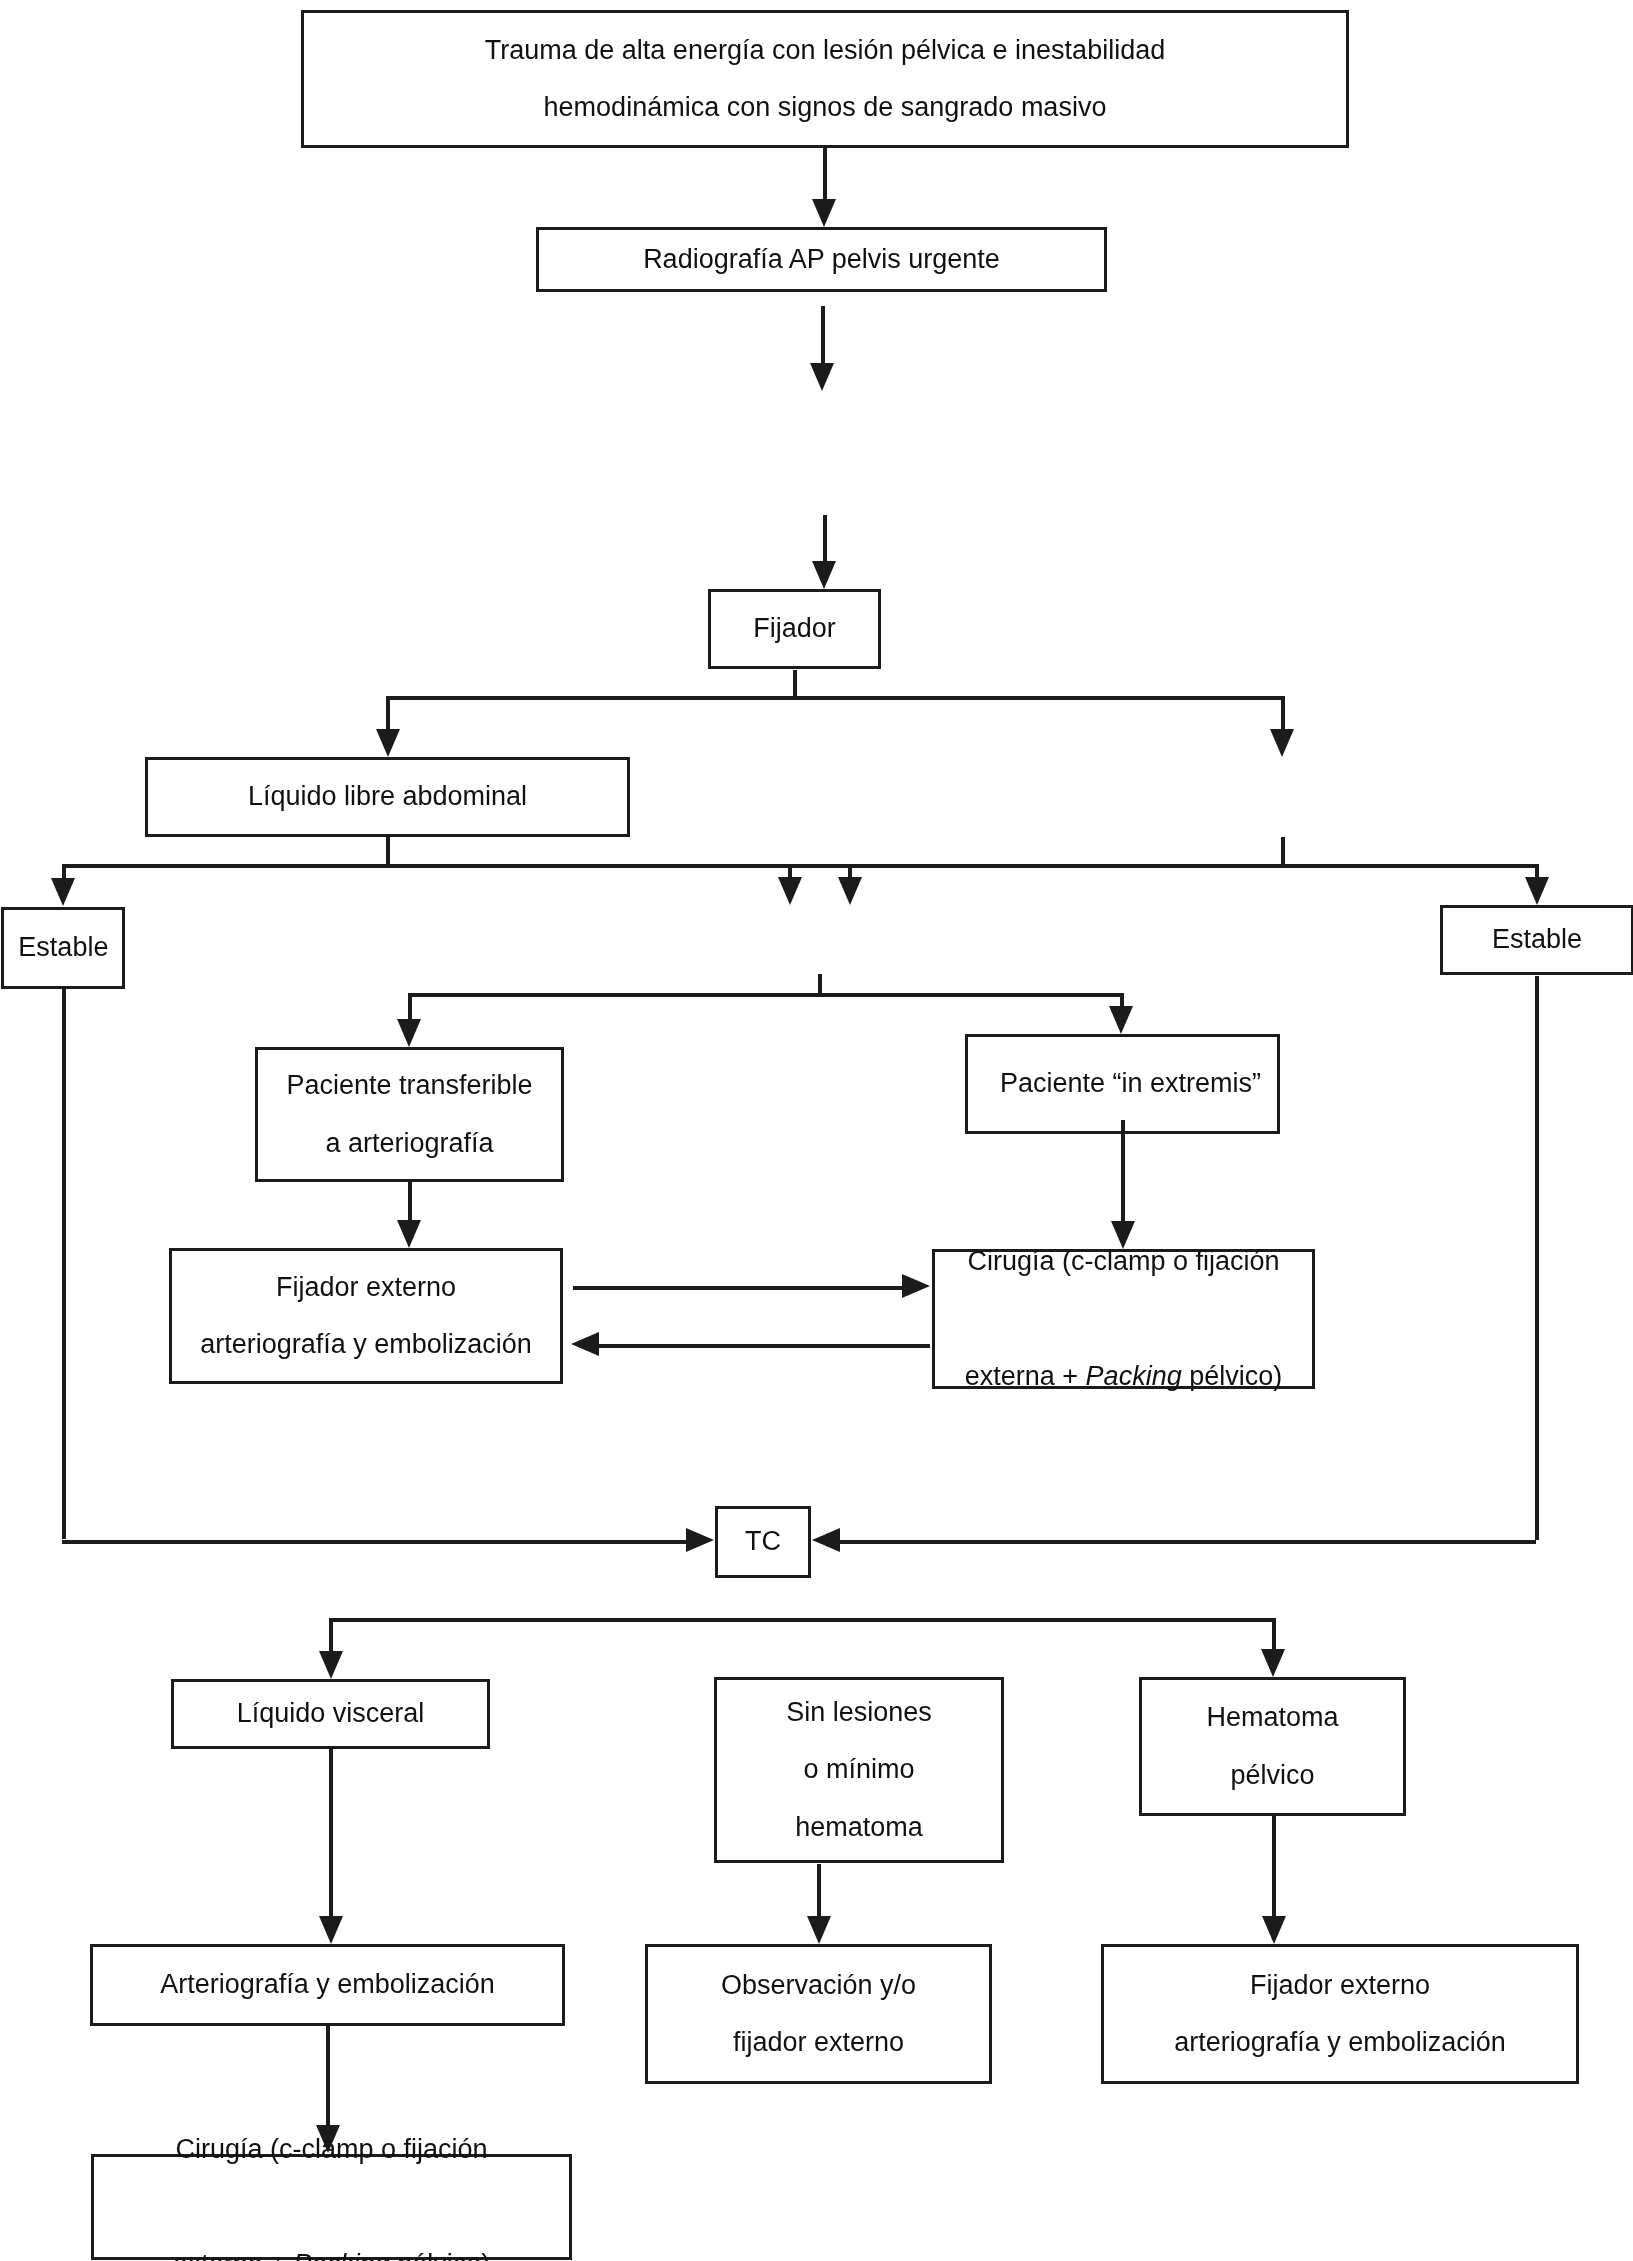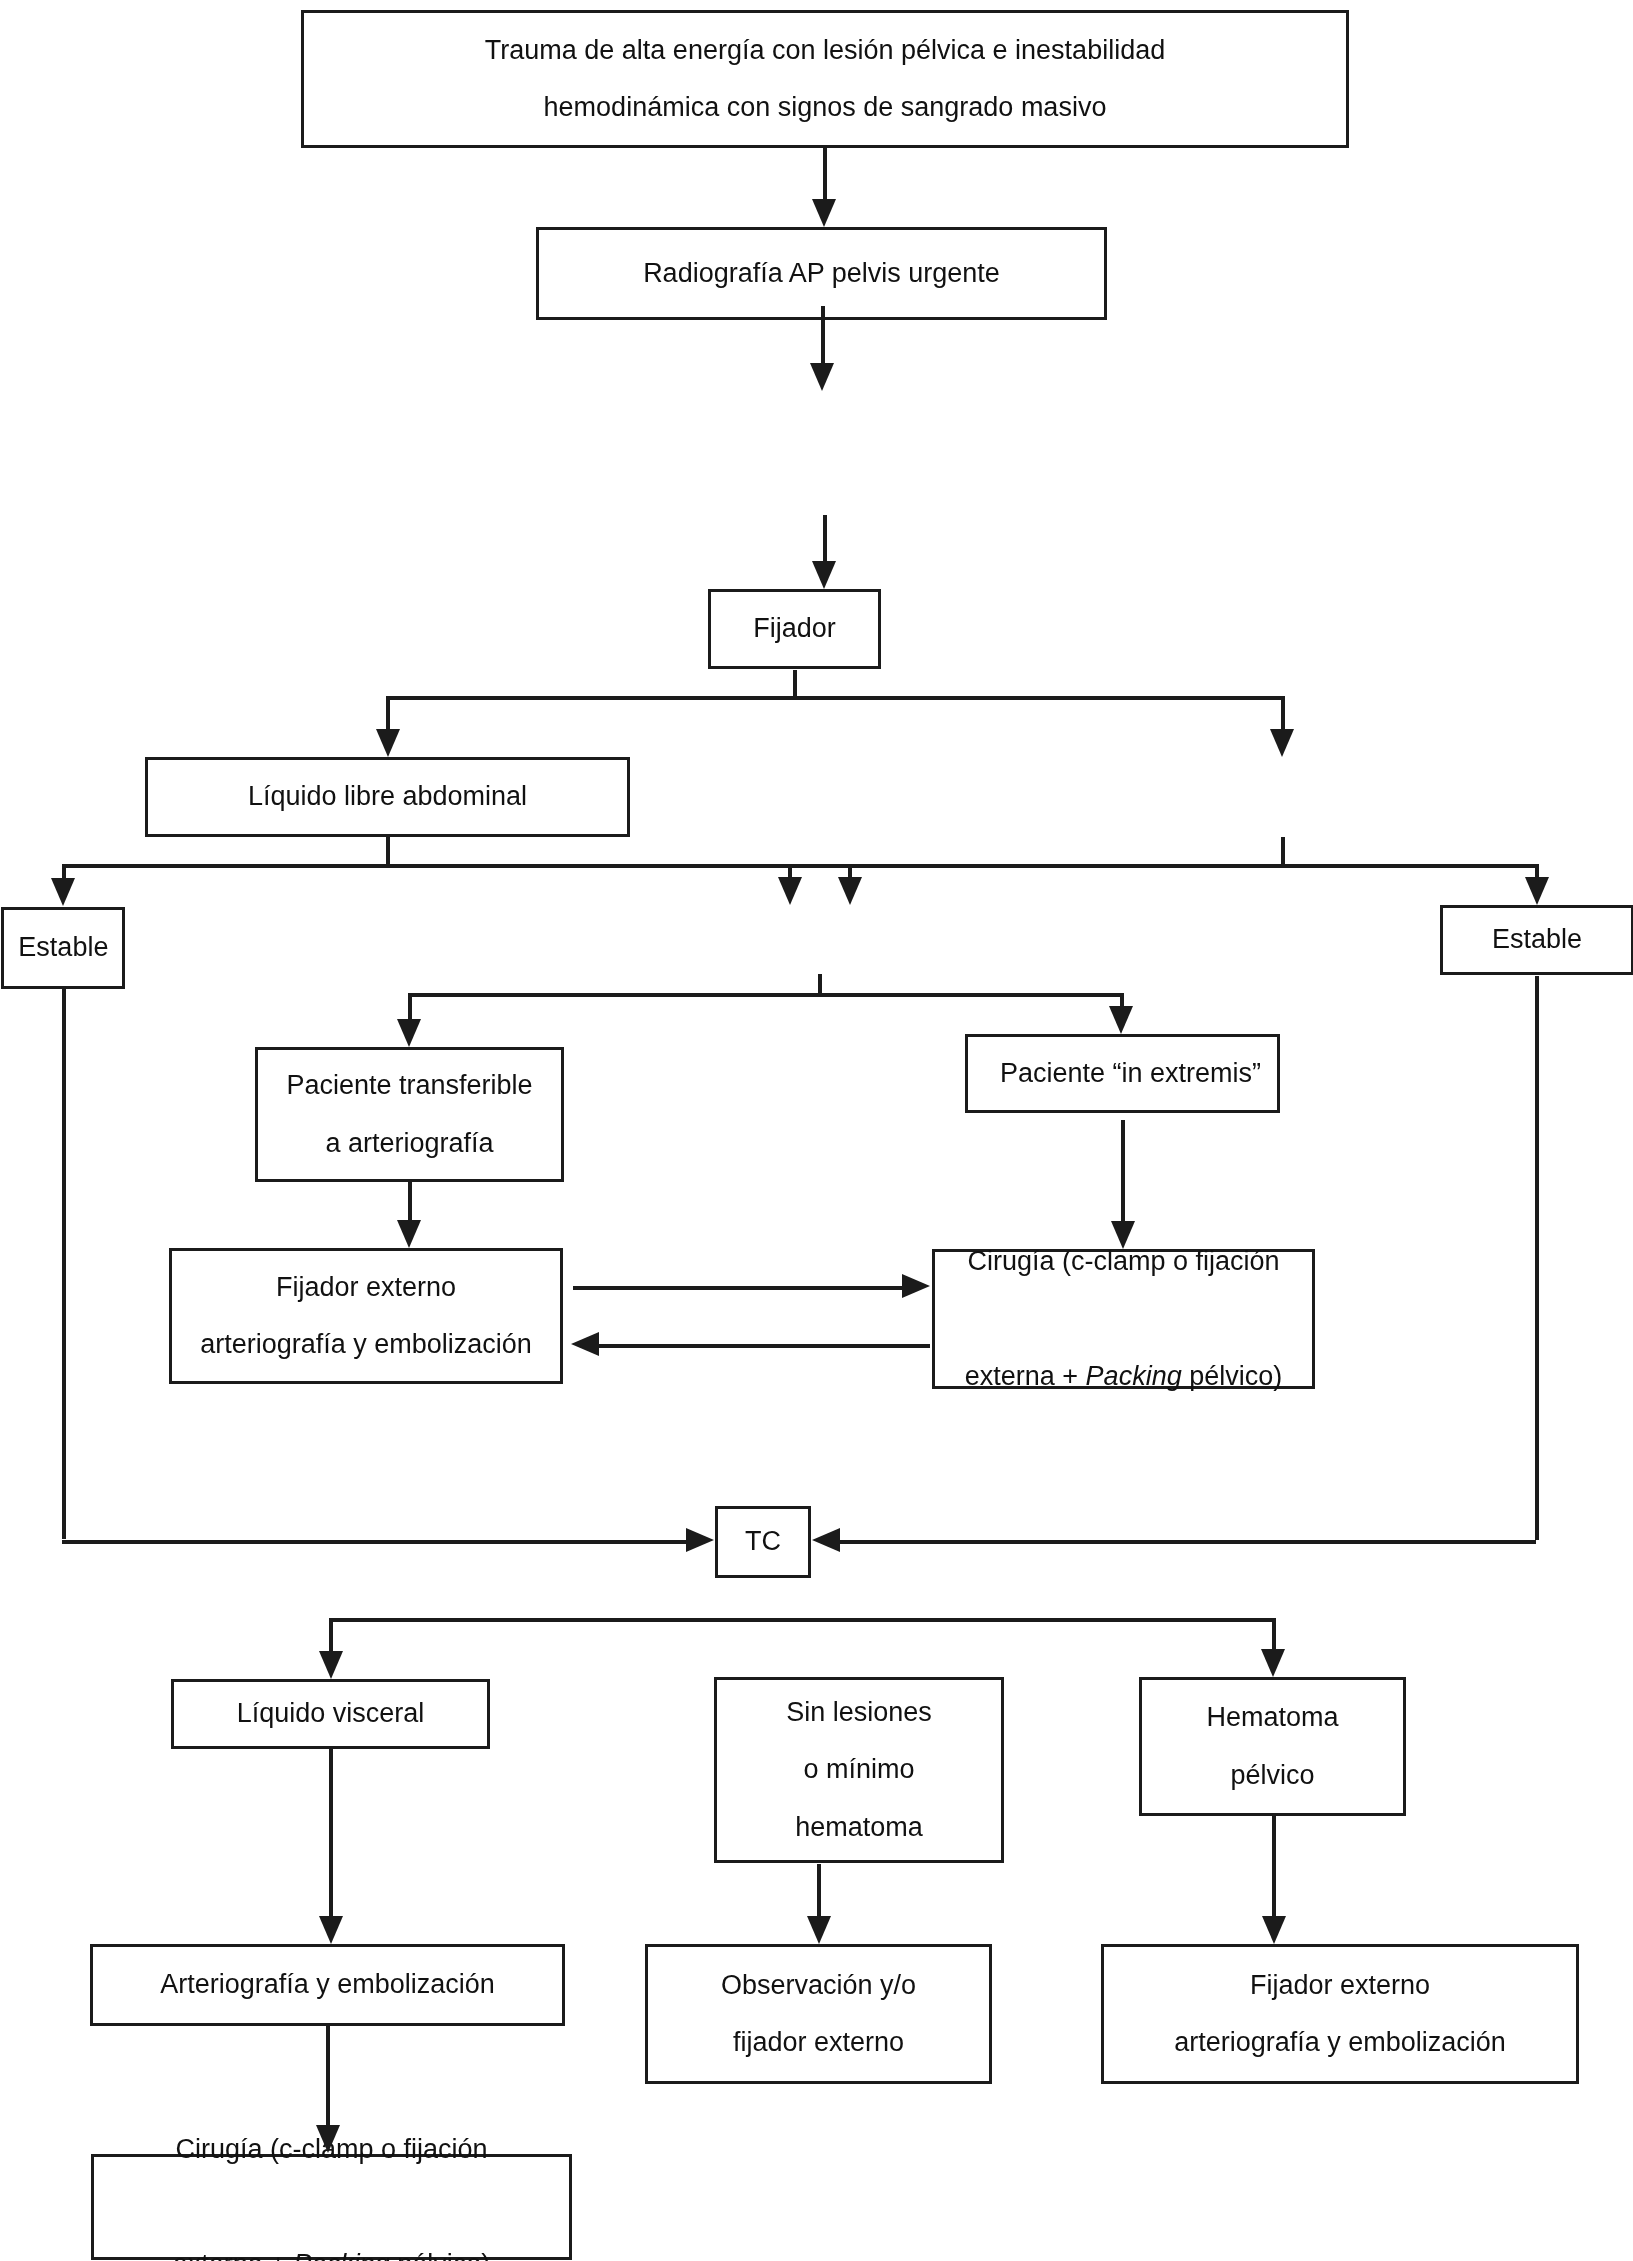--- a/index.html
+++ b/index.html
@@ -18,37 +18,37 @@
   .node em{font-style:italic;}
 </style>
 </head>
 <body>
 
 <div class="canvas">
 
   <div class="node" style="left:301px;top:9.8px;width:1048px;height:138px;">Trauma de alta energía con lesión pélvica e inestabilidad
 hemodinámica con signos de sangrado masivo</div>
 
-  <div class="node" style="left:536px;top:227px;width:571px;height:93px;text-align:right;">Radiografía AP pelvis urgente</div>
+  <div class="node" style="left:536px;top:227px;width:571px;height:65px;text-align:right;">Radiografía AP pelvis urgente</div>
 
 
   <div class="node" style="left:708px;top:589px;width:173px;height:80px;">Fijador</div>
 
   <div class="node" style="left:145px;top:757px;width:485px;height:80px;">Líquido libre abdominal</div>
 
 
   <div class="node" style="left:1.4px;top:907px;width:124px;height:82px;">Estable</div>
 
 
   <div class="node" style="left:1440px;top:905px;width:194px;height:70px;">Estable</div>
 
   <div class="node" style="left:255px;top:1047px;width:309px;height:135px;">Paciente transferible
 a arteriografía</div>
 
-  <div class="node" style="left:965px;top:1034px;width:315px;height:79px;padding-left:16px;">Paciente “in extremis”</div>
+  <div class="node" style="left:965px;top:1034px;width:315px;height:100px;padding-left:16px;">Paciente “in extremis”</div>
 
   <div class="node" style="left:169px;top:1248px;width:394px;height:136px;">Fijador externo
 arteriografía y embolización</div>
 
   <div class="node" style="left:932px;top:1249px;width:383px;height:140px;">
     <div>
       <div>Cirugía (c-clamp o fijación</div>
       <div><span>externa + </span><em>Packing</em><span> pélvico)</span></div>
     </div>
   </div>

